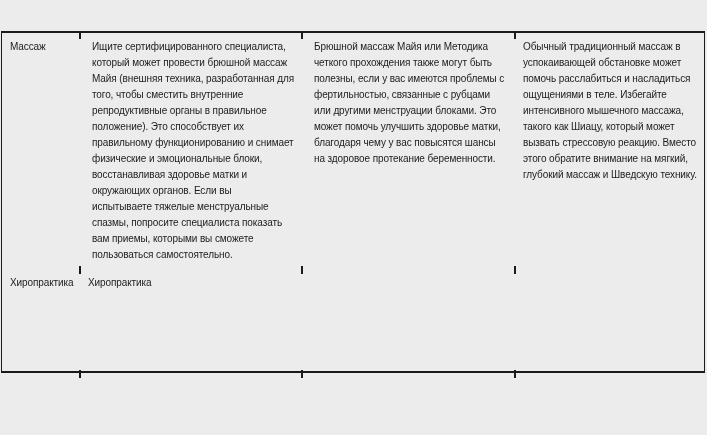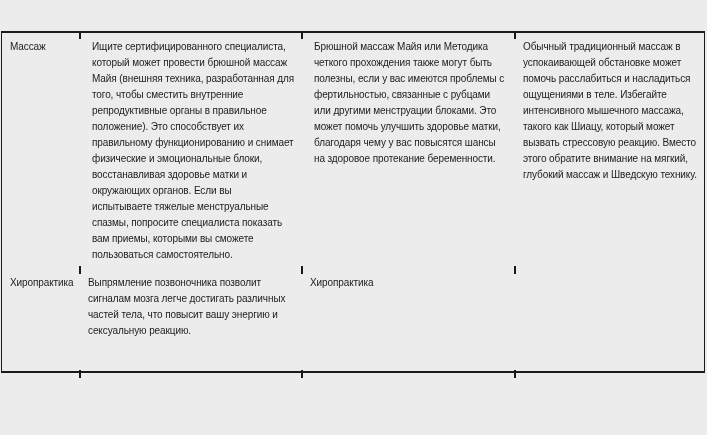--- a/index.html
+++ b/index.html
@@ -55,21 +55,20 @@
   <div class="table-frame">
 
     <div class="grid">
 
       <div class="cell label row-0 col-0">Массаж</div>
       <div class="cell row-0 col-1">Ищите сертифицированного специалиста, который может провести брюшной массаж Майя (внешняя техника, разработанная для того, чтобы сместить внутренние репродуктивные органы в правильное положение). Это способствует их правильному функционированию и снимает физические и эмоциональные блоки, восстанавливая здоровье матки и окружающих органов. Если вы испытываете тяжелые менструальные спазмы, попросите специалиста показать вам приемы, которыми вы сможете пользоваться самостоятельно.</div>
       <div class="cell row-0 col-2">Брюшной массаж Майя или Методика четкого прохождения также могут быть полезны, если у вас имеются проблемы с фертильностью, связанные с рубцами или другими менструации блоками. Это может помочь улучшить здоровье матки, благодаря чему у вас повысятся шансы на здоровое протекание беременности.</div>
       <div class="cell row-0 col-3">Обычный традиционный массаж в успокаивающей обстановке может помочь расслабиться и насладиться ощущениями в теле. Избегайте интенсивного мышечного массажа, такого как Шиацу, который может вызвать стрессовую реакцию. Вместо этого обратите внимание на мягкий, глубокий массаж и Шведскую технику.</div>
 
       <div class="cell label row-1 col-0">Хиропрактика</div>
-      <div class="cell row-1 col-3">Выпрямление позвоночника позволит сигналам мозга легче достигать различных частей тела, что повысит вашу энергию и сексуальную реакцию.</div>
 
       <div class="cell label row-2 col-0">Хиропрактика</div>
     </div>
 
     <div class="tick t-top c1"></div>
     <div class="tick t-top c2"></div>
     <div class="tick t-top c3"></div>
     <div class="tick t-sep1 c1"></div>
     <div class="tick t-sep1 c2"></div>
     <div class="tick t-sep1 c3"></div>

